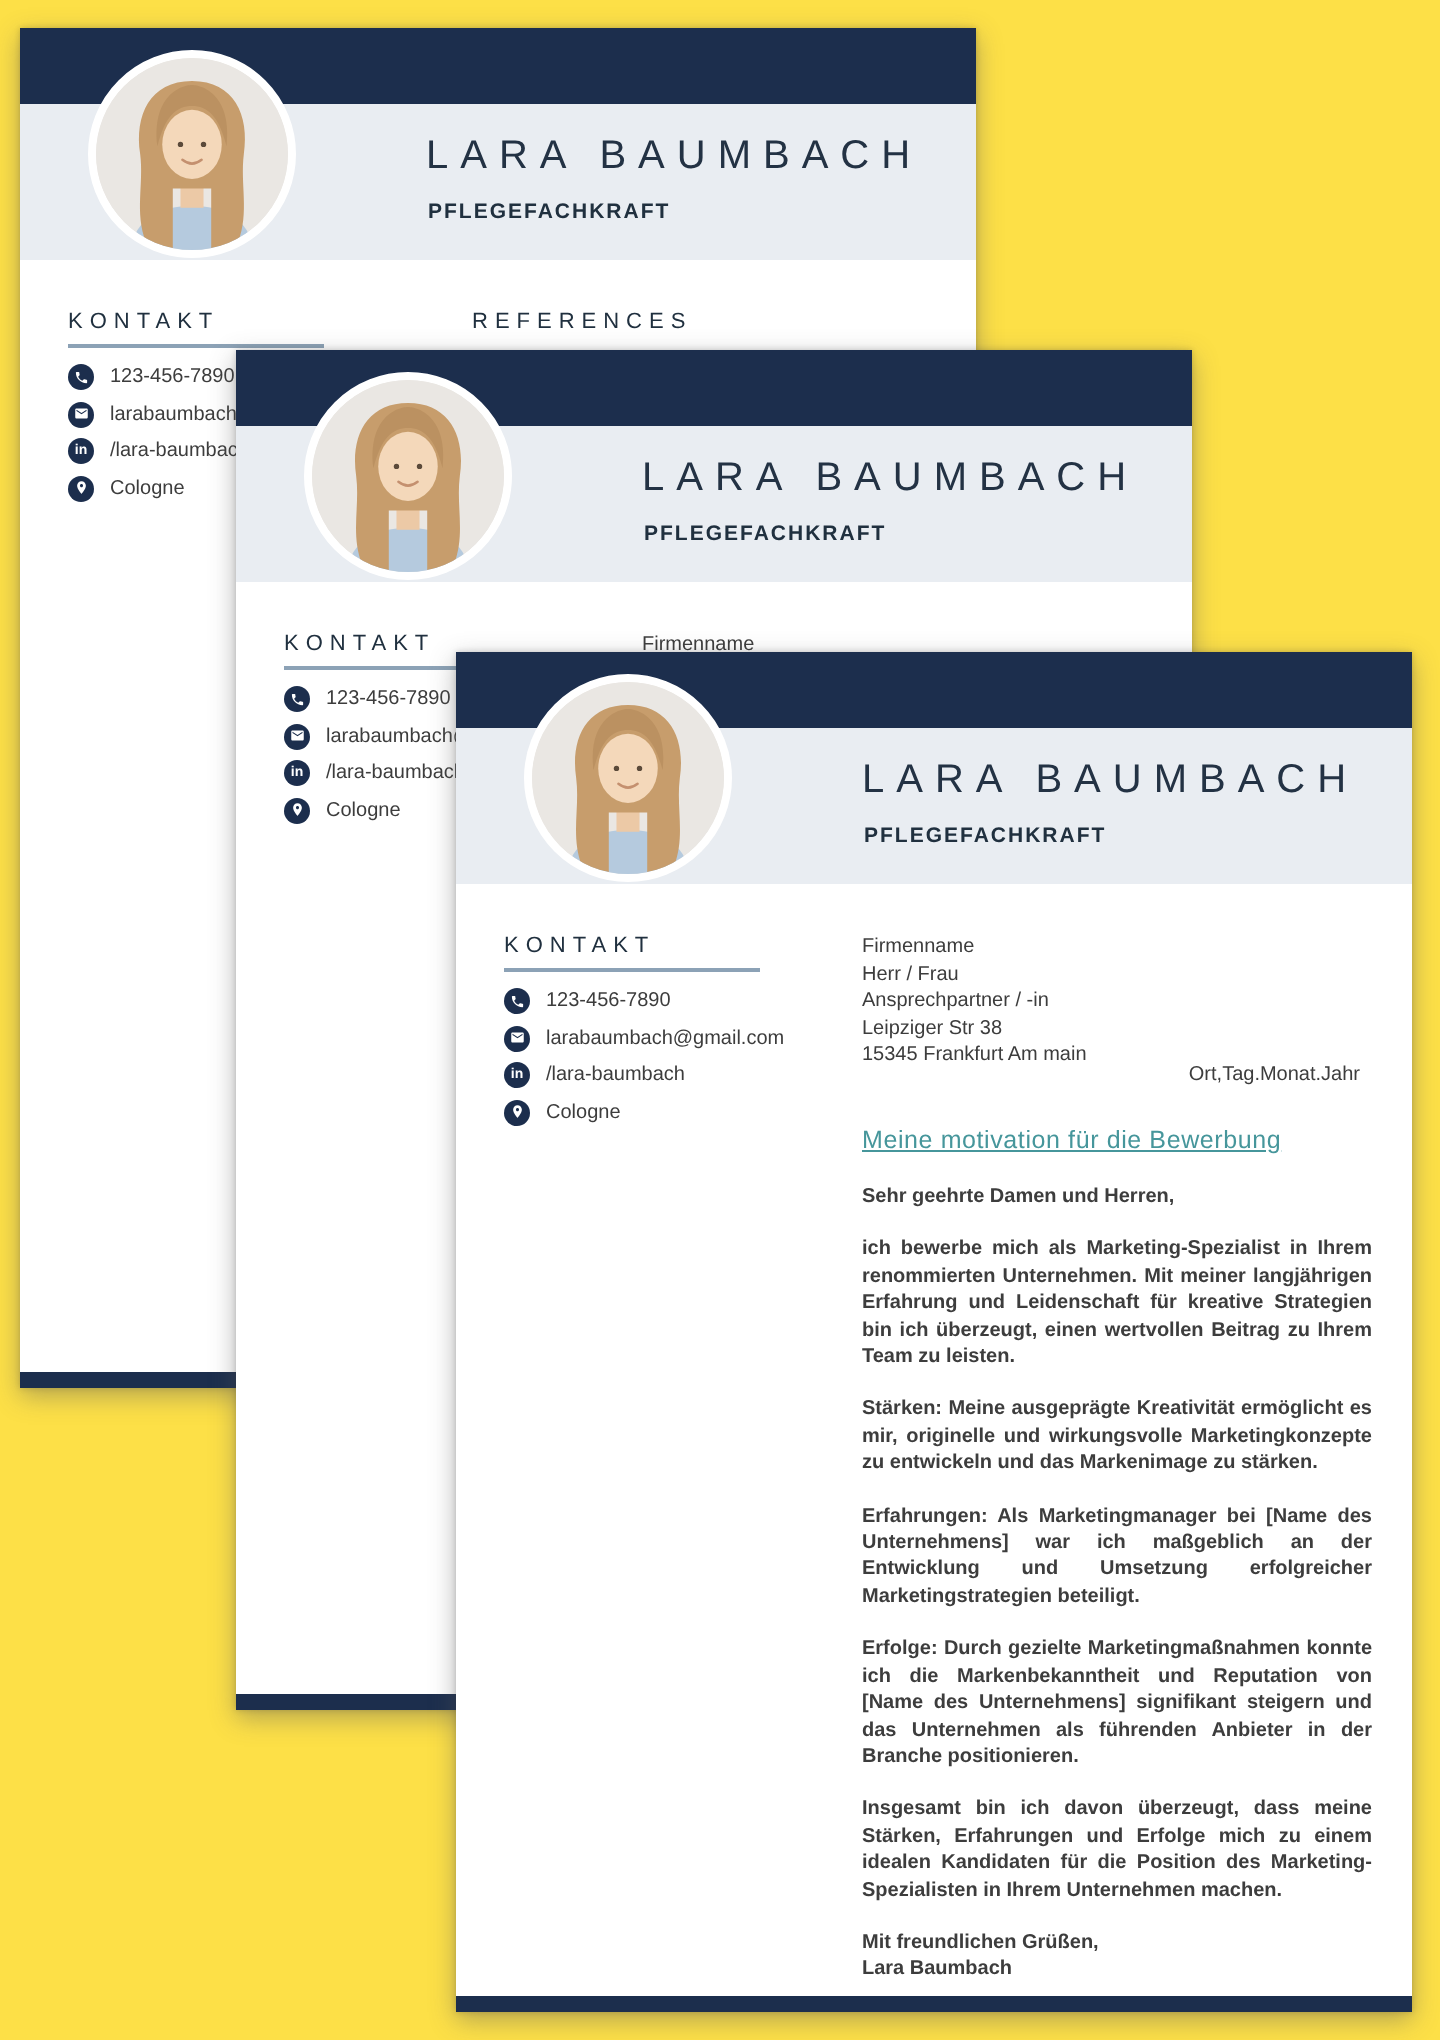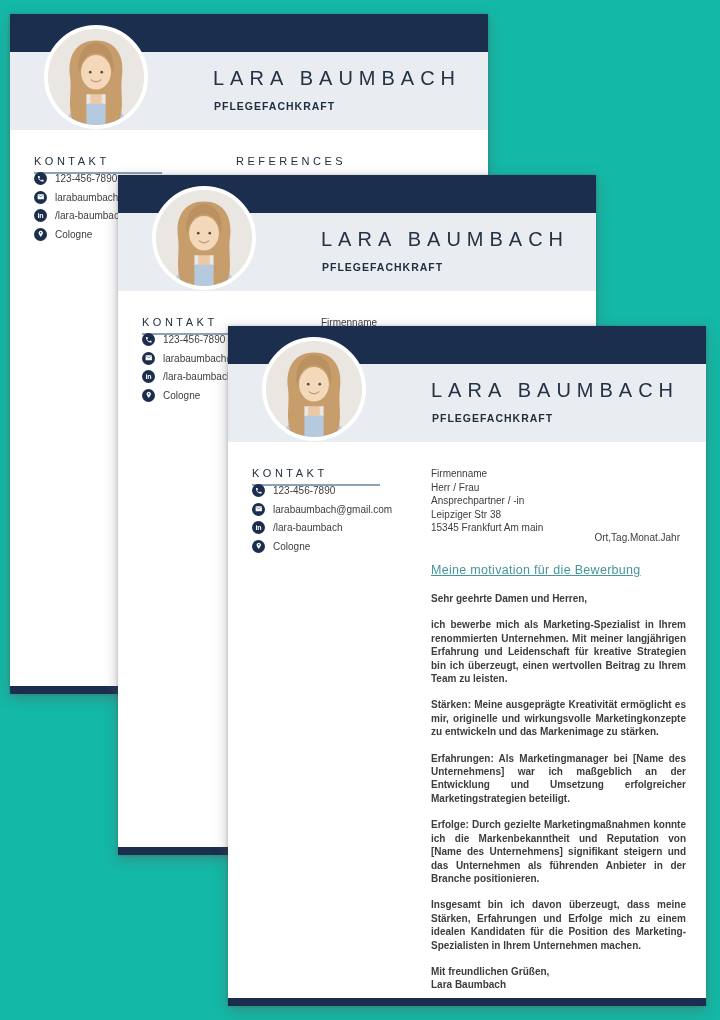--- a/index.html
+++ b/index.html
@@ -1,16 +1,16 @@
 <!DOCTYPE html>
 <html><head>
 <meta charset="utf-8">
 <style>
   html,body{margin:0;padding:0;background:#ffffff;font-family:"Liberation Sans",sans-serif;}
-  #canvas{position:relative;width:720px;height:1020px;background:#14b8a6;overflow:hidden;}
+  #canvas{position:relative;width:720px;height:1020px;background:#fde047;overflow:hidden;}
 
   .page{
     position:absolute;width:478px;height:680px;background:#ffffff;overflow:hidden;
     box-shadow:0 4px 12px rgba(90,90,90,.45), 0 0 3px rgba(0,0,0,.18);
   }
   .topbar{position:absolute;left:0;top:0;width:478px;height:38px;background:#1c2e4d;}
   .band{position:absolute;left:0;top:38px;width:478px;height:78px;background:#e9edf2;}
   .footerbar{position:absolute;left:0;top:672px;width:478px;height:8px;background:#1c2e4d;}
 
   .photo{
@@ -28,21 +28,21 @@
     font-size:10.5px;font-weight:700;letter-spacing:1px;color:#20303f;white-space:nowrap;
   }
 
   .sec-heading{
     position:absolute;left:24px;top:141px;
     font-size:11px;font-weight:400;letter-spacing:3.5px;color:#20303f;white-space:nowrap;
   }
   .sec-underline{position:absolute;left:24px;top:158px;width:128px;height:2px;background:#8ca2b6;}
   .right-heading{left:200px;padding-left:26px;}
 
-  .contact-list{position:absolute;left:24px;top:158px;width:160px;text-align:right;}
+  .contact-list{position:absolute;left:24px;top:168px;width:160px;text-align:right;}
   .contact-item{display:flex;align-items:center;margin-bottom:5.5px;height:13px;}
   .ci-badge{
     flex:0 0 13px;width:13px;height:13px;border-radius:50%;background:#1c2e4d;
     display:flex;align-items:center;justify-content:center;margin-right:8px;
   }
   .ci-badge svg{width:7.5px;height:7.5px;fill:#ffffff;display:block;}
   .ci-badge .in-glyph{font-size:7px;font-weight:700;color:#ffffff;line-height:1;letter-spacing:0;}
   .ci-label{font-size:10px;color:#3d3d3d;white-space:nowrap;}
 
   .right-col{position:absolute;left:203px;top:141px;width:255px;}

